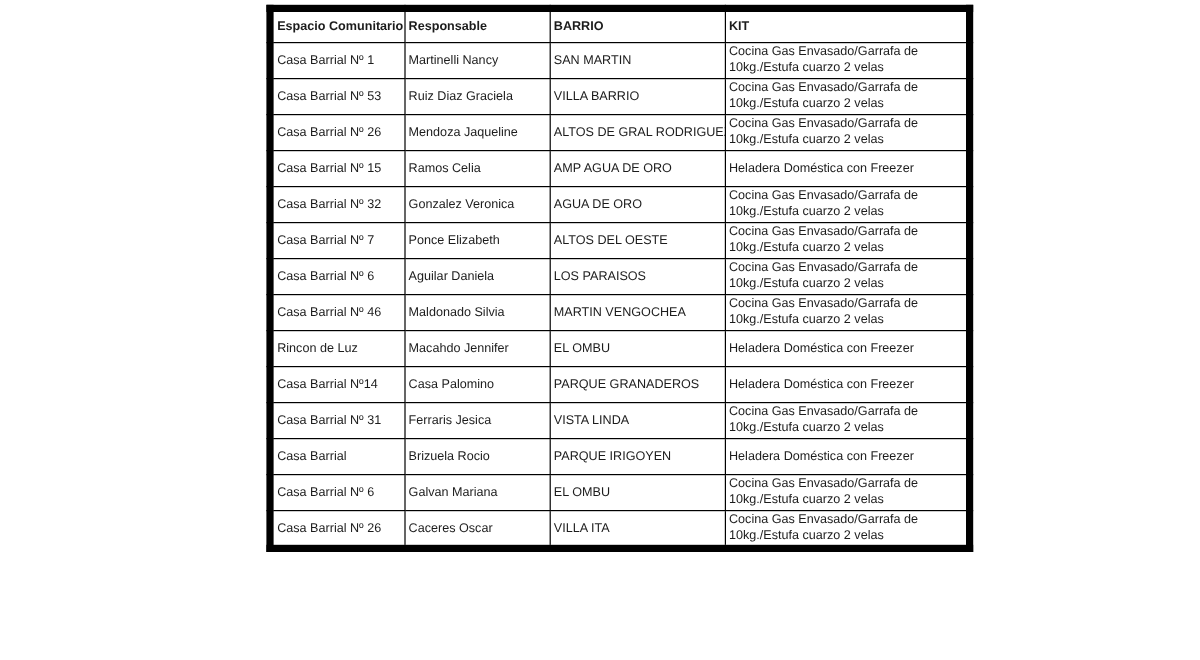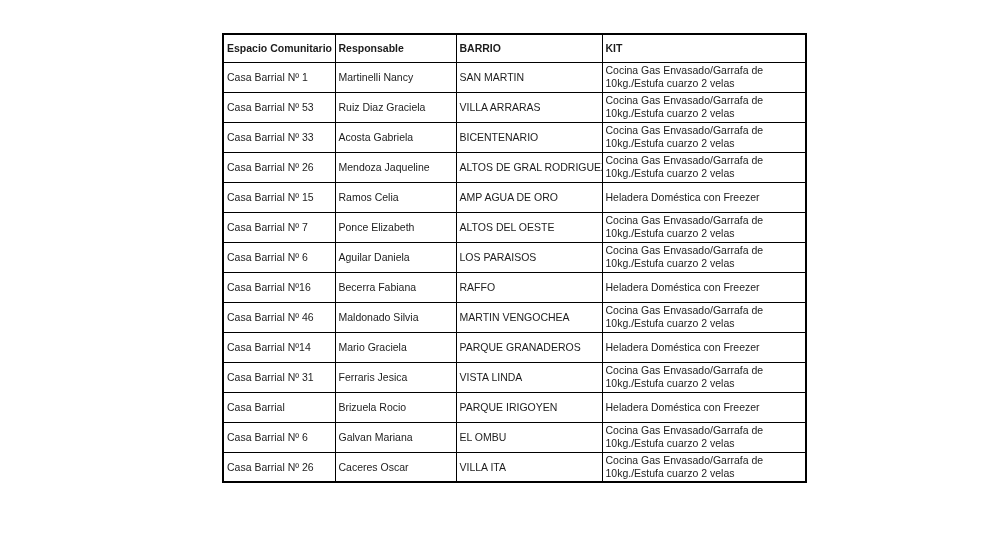--- a/index.html
+++ b/index.html
@@ -11,25 +11,25 @@
     position: relative;
     width: 1000px;
     height: 550px;
     background: #ffffff;
     font-family: "Liberation Sans", sans-serif;
     overflow: hidden;
   }
   .doc-table {
     position: absolute;
     left: 222px;
-    top: 33px;
+    top: 4px;
     width: 562px;
     border-collapse: collapse;
     table-layout: fixed;
-    border: 2px solid #000000;
+    border: 6px solid #000000;
   }
   .doc-table th,
   .doc-table td {
     border: 1px solid #000000;
     color: #1c1c1c;
     vertical-align: middle;
     padding: 0 3px;
     font-size: 10.5px;
     box-sizing: border-box;
   }
@@ -75,68 +75,68 @@
     <tbody>
         <tr>
     <td class="col-espacio">Casa Barrial Nº 1</td>
     <td class="col-responsable">Martinelli Nancy</td>
     <td class="col-barrio">SAN MARTIN</td>
     <td class="col-kit">Cocina Gas Envasado/Garrafa de 10kg./Estufa cuarzo 2 velas</td>
   </tr>
         <tr>
     <td class="col-espacio">Casa Barrial Nº 53</td>
     <td class="col-responsable">Ruiz Diaz Graciela</td>
-    <td class="col-barrio">VILLA ARRARAS</td>
-    <td class="col-kit">Cocina Gas Envasado/Garrafa de 10kg./Estufa cuarzo 2 velas</td>
-  </tr>
-        <tr>
-    <td class="col-espacio">Casa Barrial Nº 33</td>
-    <td class="col-responsable">Acosta Gabriela</td>
-    <td class="col-barrio">BICENTENARIO</td>
+    <td class="col-barrio">VILLA BARRIO</td>
     <td class="col-kit">Cocina Gas Envasado/Garrafa de 10kg./Estufa cuarzo 2 velas</td>
   </tr>
         <tr>
     <td class="col-espacio">Casa Barrial Nº 26</td>
     <td class="col-responsable">Mendoza Jaqueline</td>
     <td class="col-barrio">ALTOS DE GRAL RODRIGUEZ</td>
     <td class="col-kit">Cocina Gas Envasado/Garrafa de 10kg./Estufa cuarzo 2 velas</td>
   </tr>
         <tr>
     <td class="col-espacio">Casa Barrial Nº 15</td>
     <td class="col-responsable">Ramos Celia</td>
     <td class="col-barrio">AMP AGUA DE ORO</td>
     <td class="col-kit">Heladera Doméstica con Freezer</td>
   </tr>
         <tr>
+    <td class="col-espacio">Casa Barrial Nº 32</td>
+    <td class="col-responsable">Gonzalez Veronica</td>
+    <td class="col-barrio">AGUA DE ORO</td>
+    <td class="col-kit">Cocina Gas Envasado/Garrafa de 10kg./Estufa cuarzo 2 velas</td>
+  </tr>
+        <tr>
     <td class="col-espacio">Casa Barrial Nº 7</td>
     <td class="col-responsable">Ponce Elizabeth</td>
     <td class="col-barrio">ALTOS DEL OESTE</td>
     <td class="col-kit">Cocina Gas Envasado/Garrafa de 10kg./Estufa cuarzo 2 velas</td>
   </tr>
         <tr>
     <td class="col-espacio">Casa Barrial Nº 6</td>
     <td class="col-responsable">Aguilar Daniela</td>
     <td class="col-barrio">LOS PARAISOS</td>
     <td class="col-kit">Cocina Gas Envasado/Garrafa de 10kg./Estufa cuarzo 2 velas</td>
   </tr>
         <tr>
-    <td class="col-espacio">Casa Barrial Nº16</td>
-    <td class="col-responsable">Becerra Fabiana</td>
-    <td class="col-barrio">RAFFO</td>
-    <td class="col-kit">Heladera Doméstica con Freezer</td>
-  </tr>
-        <tr>
     <td class="col-espacio">Casa Barrial Nº 46</td>
     <td class="col-responsable">Maldonado Silvia</td>
     <td class="col-barrio">MARTIN VENGOCHEA</td>
     <td class="col-kit">Cocina Gas Envasado/Garrafa de 10kg./Estufa cuarzo 2 velas</td>
   </tr>
         <tr>
+    <td class="col-espacio">Rincon de Luz</td>
+    <td class="col-responsable">Macahdo Jennifer</td>
+    <td class="col-barrio">EL OMBU</td>
+    <td class="col-kit">Heladera Doméstica con Freezer</td>
+  </tr>
+        <tr>
     <td class="col-espacio">Casa Barrial Nº14</td>
-    <td class="col-responsable">Mario Graciela</td>
+    <td class="col-responsable">Casa Palomino</td>
     <td class="col-barrio">PARQUE GRANADEROS</td>
     <td class="col-kit">Heladera Doméstica con Freezer</td>
   </tr>
         <tr>
     <td class="col-espacio">Casa Barrial Nº 31</td>
     <td class="col-responsable">Ferraris Jesica</td>
     <td class="col-barrio">VISTA LINDA</td>
     <td class="col-kit">Cocina Gas Envasado/Garrafa de 10kg./Estufa cuarzo 2 velas</td>
   </tr>
         <tr>

